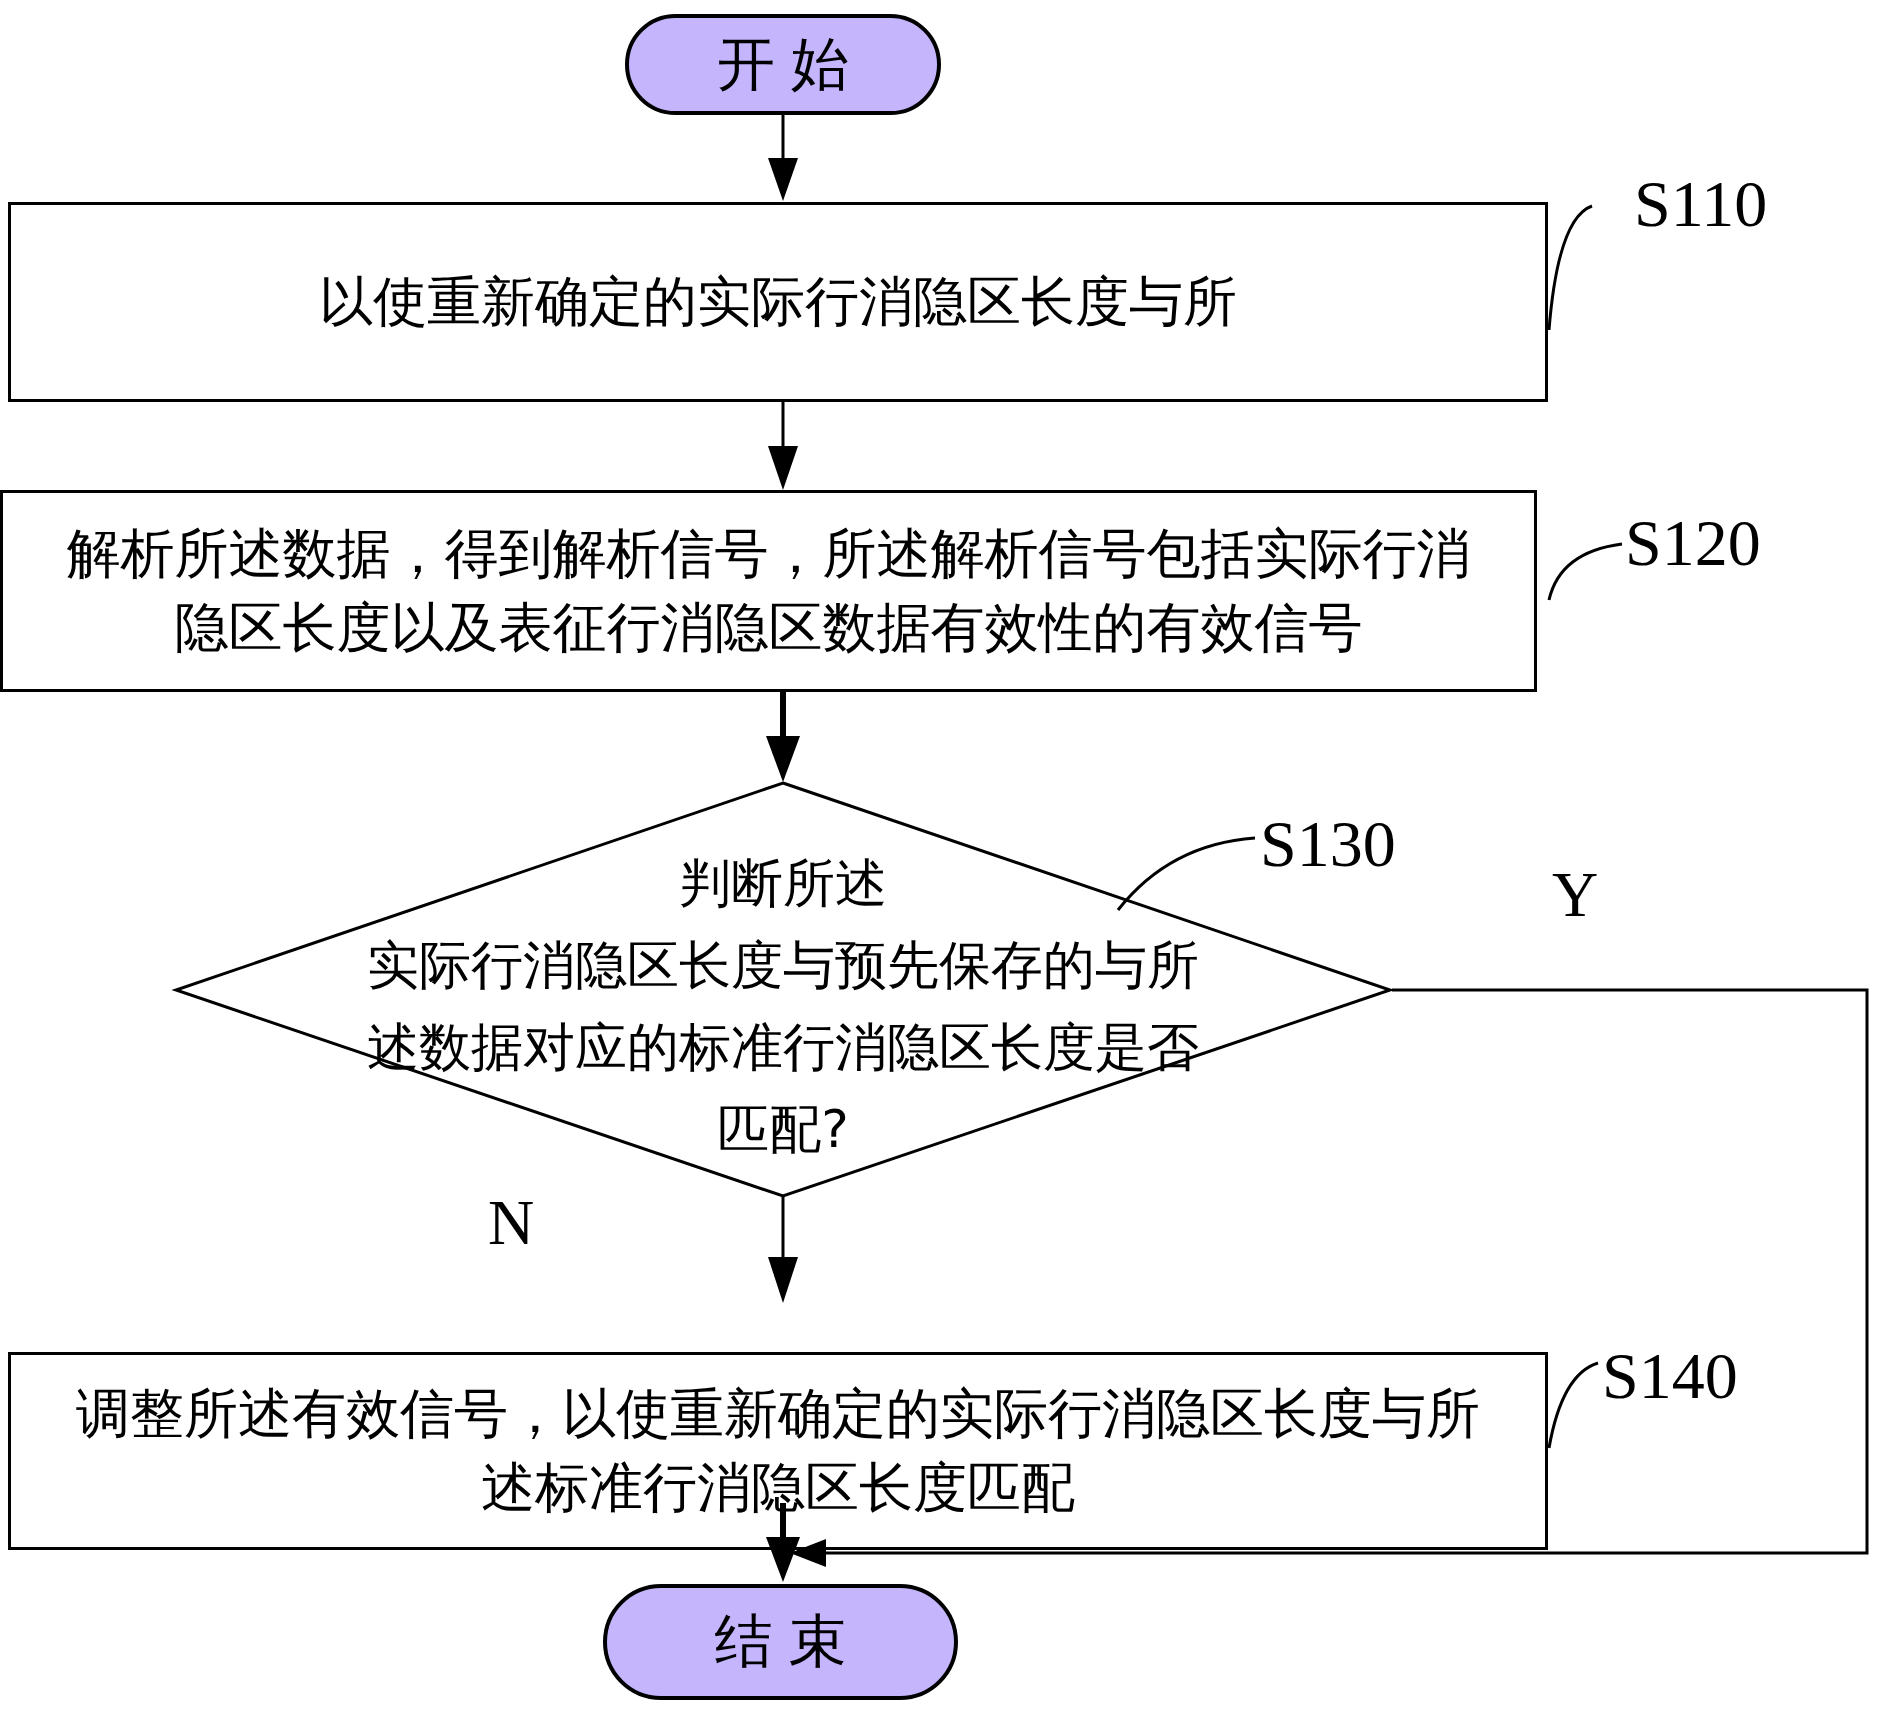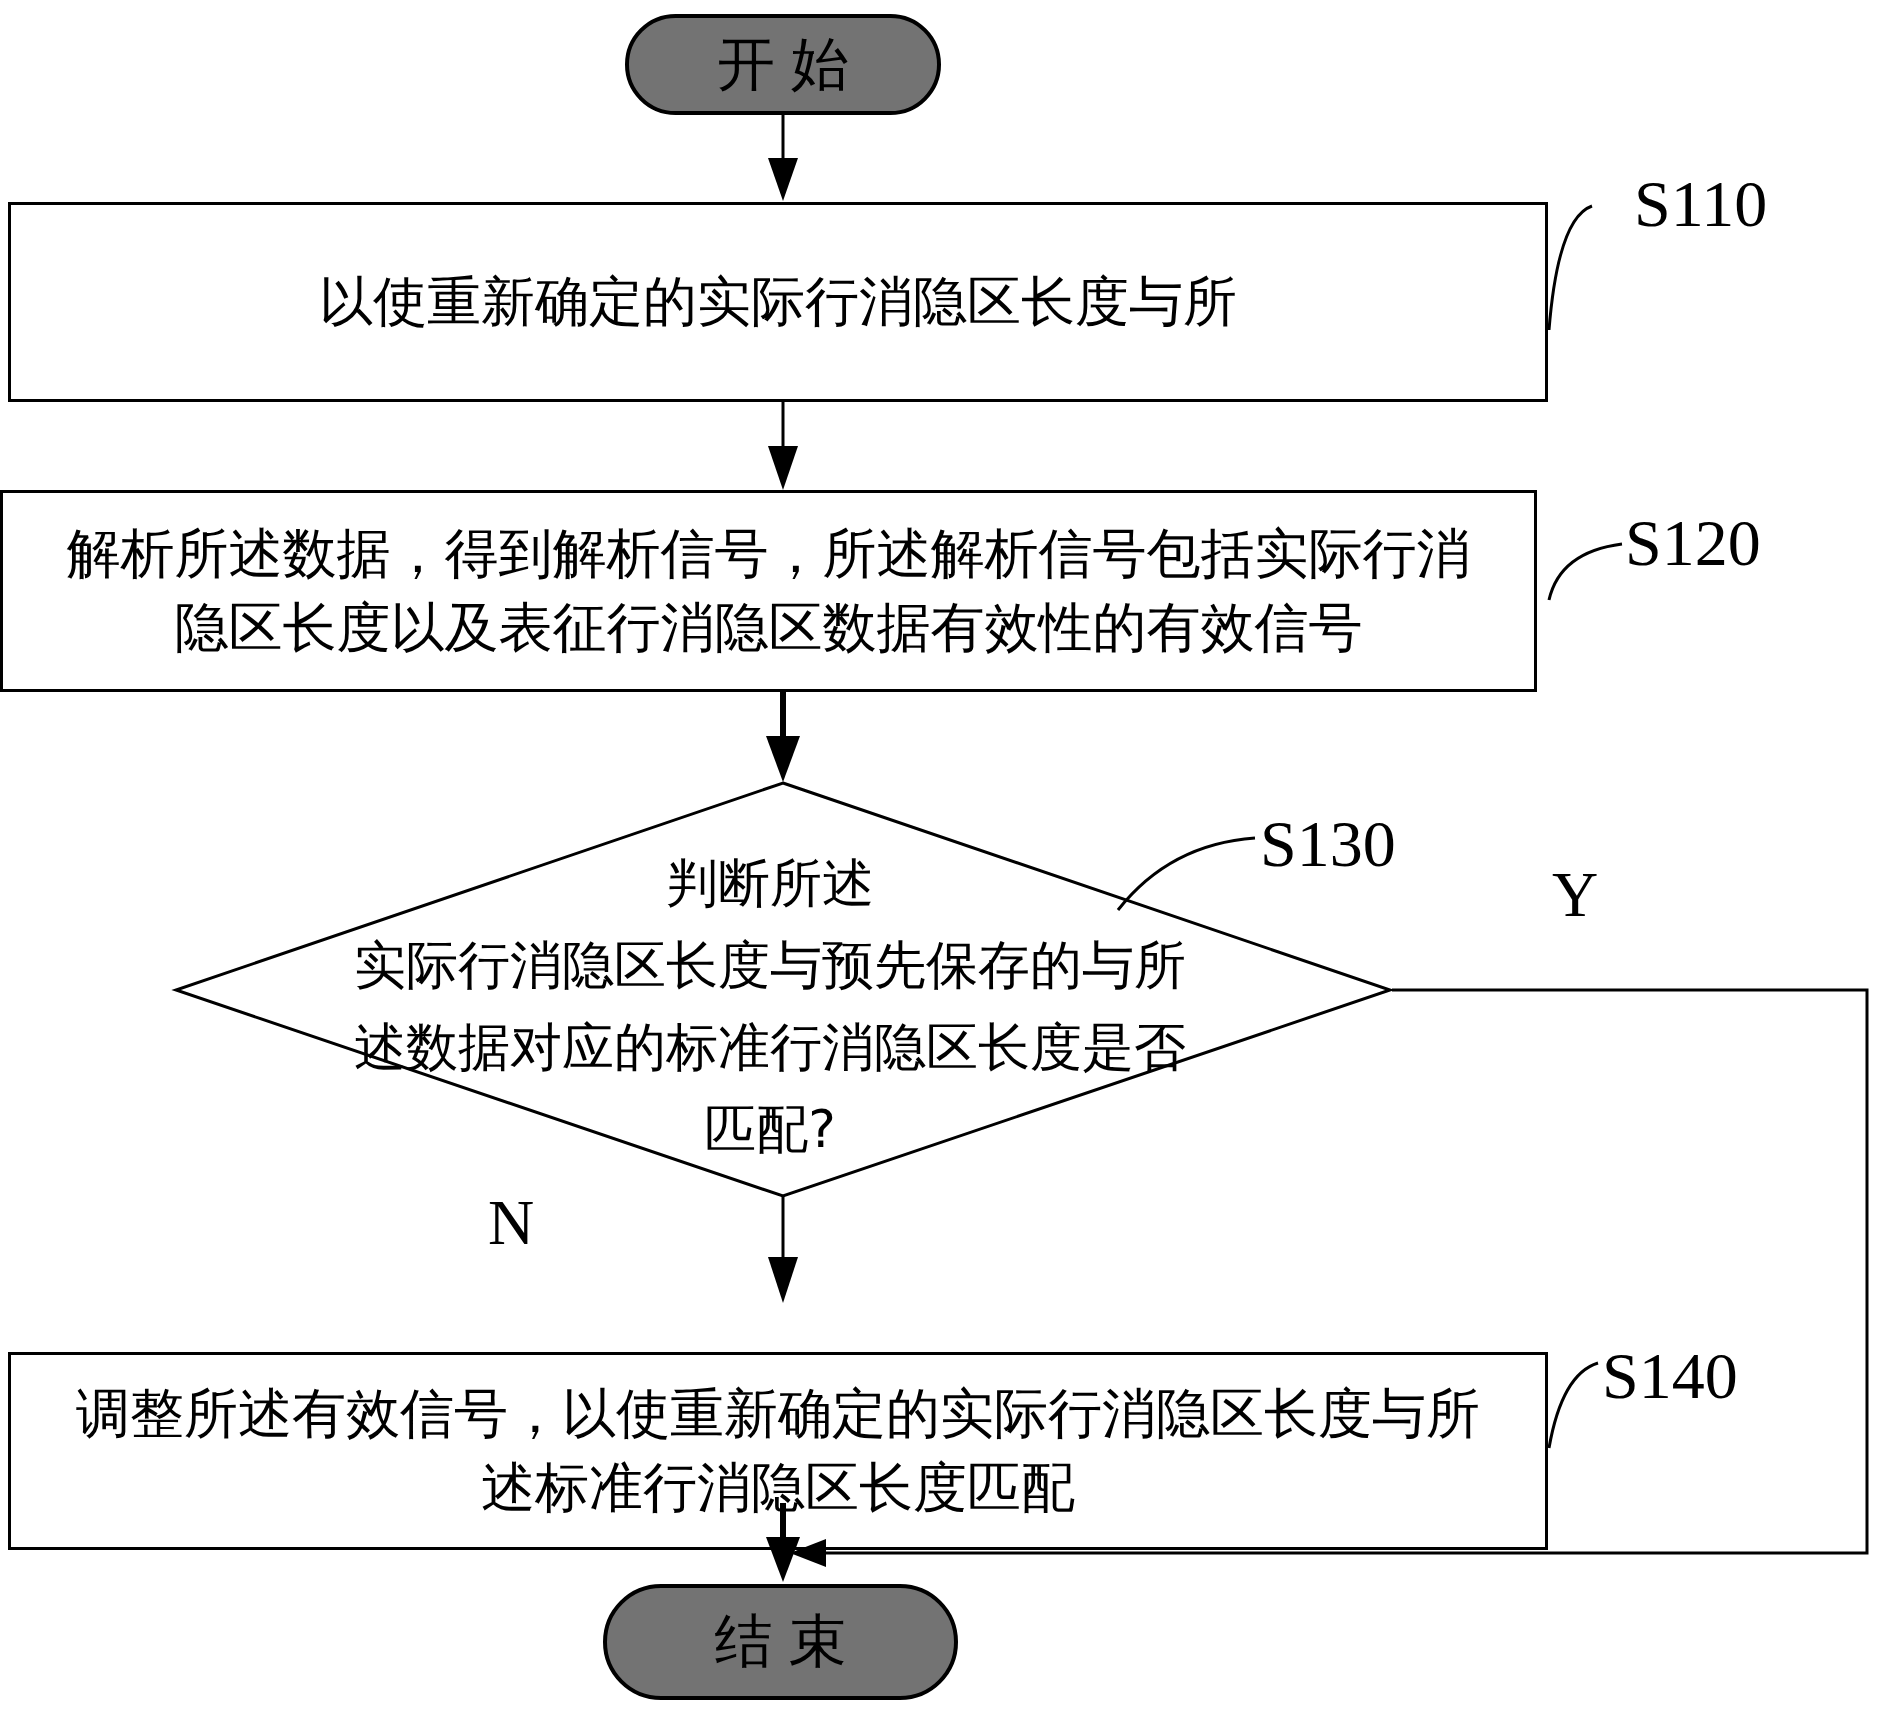--- a/index.html
+++ b/index.html
@@ -2,21 +2,21 @@
 <html><head>
 <meta charset="utf-8">
 <style>
   html,body{margin:0;padding:0;background:#ffffff;}
   #canvas{
     position:relative;width:1881px;height:1718px;background:#ffffff;overflow:hidden;
     font-family:"DejaVu Sans",sans-serif;color:#000;
   }
   #connectors{position:absolute;left:0;top:0;width:1881px;height:1718px;}
   .terminator{
-    position:absolute;border:4px solid #000;border-radius:60px;background:#737373;
+    position:absolute;border:4px solid #000;border-radius:60px;background:#c4b5fd;
     display:flex;align-items:center;justify-content:center;
     font-size:58px;letter-spacing:16px;text-indent:16px;
   }
   .process-box{
     position:absolute;border:3px solid #000;background:transparent;
     display:flex;flex-direction:column;align-items:center;justify-content:center;
     font-size:54px;line-height:74px;text-align:center;
   }
   .decision-text{
     position:absolute;display:flex;flex-direction:column;align-items:center;
@@ -87,21 +87,21 @@
     <div>以使重新确定的实际行消隐区长度与所</div>
   </div>
   <div class="step-label" style="left:1596px;top:166px;margin-left:38px;">S110</div>
 
   <div class="process-box" style="left:0;top:490px;width:1531px;height:196px;">
     <div>解析所述数据，得到解析信号，所述解析信号包括实际行消</div>
     <div>隐区长度以及表征行消隐区数据有效性的有效信号</div>
   </div>
   <div class="step-label" style="left:1625px;top:505px;">S120</div>
 
-  <div class="decision-text" style="left:287px;top:842px;width:966px;">
+  <div class="decision-text" style="left:300px;top:842px;width:966px;">
     <div>判断所述</div>
     <div>实际行消隐区长度与预先保存的与所</div>
     <div>述数据对应的标准行消隐区长度是否</div>
     <div>匹配?</div>
   </div>
   <div class="step-label" style="left:1260px;top:806px;">S130</div>
 
   <div class="branch-label" style="left:1552px;top:858px;">Y</div>
   <div class="branch-label" style="left:488px;top:1186px;">N</div>
 

